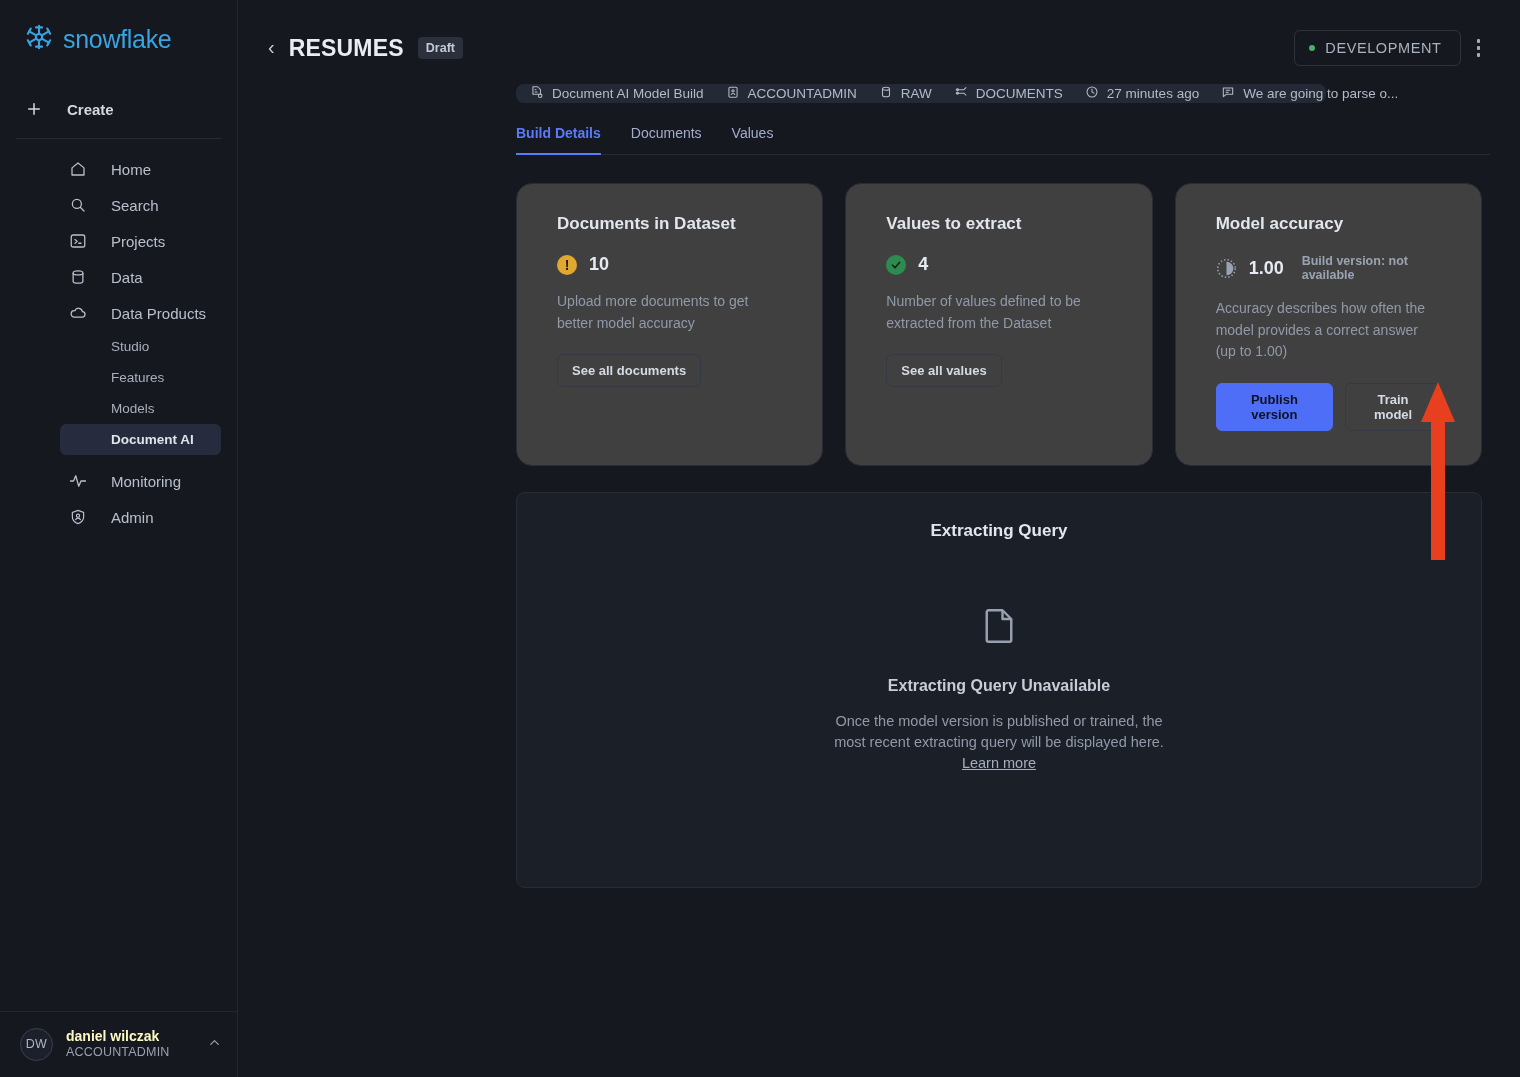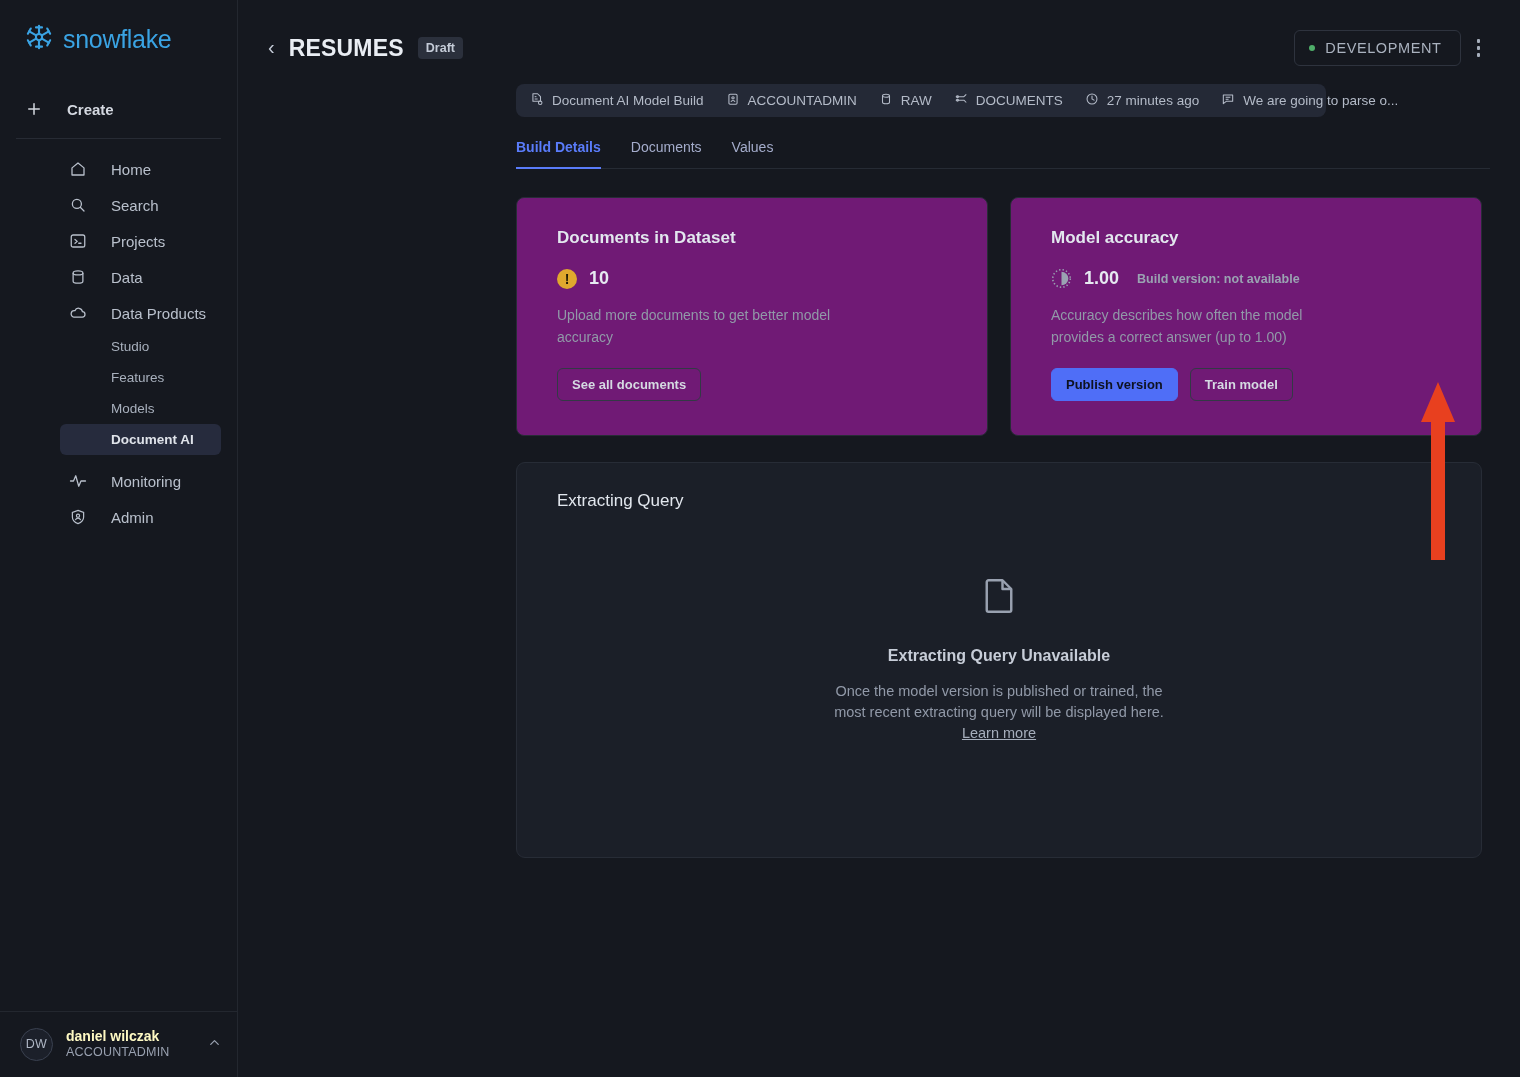--- a/index.html
+++ b/index.html
@@ -78,36 +78,36 @@
     border: 1px solid #2e333e; border-radius: 6px;
     padding: 9px 18px 9px 14px; cursor: pointer;
   }
   .env-dot { width: 6px; height: 6px; border-radius: 50%; background: #4fae6a; }
   .env-label { color: #aab2bf; font-size: 14.5px; letter-spacing: .6px; }
   .kebab { display: flex; flex-direction: column; gap: 3.5px; padding: 8px 10px; cursor: pointer; }
   .kebab i { width: 3.5px; height: 3.5px; background: #a6aebb; border-radius: 1px; display: block; }
 
   .meta-bar {
     margin: 18px 0 0 278px; display: inline-flex; align-items: center;
-    background: #242936; border-radius: 8px; padding: 8px 14px; gap: 22px;
+    background: #242936; border-radius: 8px; padding: 1px 14px; gap: 22px;
     max-width: 810px;
   }
   .meta-item { display: flex; align-items: center; gap: 8px; color: #b4bbc8; font-size: 13.5px; white-space: nowrap; }
   .meta-item svg { flex: 0 0 auto; }
 
   .tabs { margin: 22px 30px 0 278px; border-bottom: 1px solid #262b34; display: flex; gap: 30px; }
   .tab { padding: 0 0 13px 0; color: #a4accb; font-size: 14px; cursor: pointer; position: relative; }
   .tab.active { color: #5a7cfa; font-weight: 700; }
   .tab.active::after { content: ""; position: absolute; left: 0; right: 0; bottom: -1px; height: 2px; background: #5a7cfa; }
 
   
   .cards { display: flex; gap: 22px; margin: 28px 38px 0 278px; }
   .card {
-    flex: 1; background: #701a75; border: 1px solid #272c36;
-    border-radius: 8px; padding: 30px 40px 34px 40px; min-height: 214px;
+    flex: 1; background: #404040; border: 1px solid #272c36;
+    border-radius: 16px; padding: 30px 40px 34px 40px; min-height: 214px;
   }
   .card-title { color: #e2e7ee; font-size: 17px; font-weight: 700; margin-bottom: 20px; }
   .stat-row { display: flex; align-items: center; gap: 12px; margin-bottom: 16px; }
   .stat-num { color: #e6eaf1; font-size: 18px; font-weight: 700; }
   .build-ver { color: #9aa3b2; font-size: 12.5px; font-weight: 700; margin-left: 6px; }
   .card-desc { color: #9199a8; font-size: 14px; line-height: 1.55; margin-bottom: 20px; max-width: 300px; }
   .btn-row { display: flex; gap: 12px; }
   .btn {
     background: transparent; border: 1px solid #333945; color: #d5dae2;
     font-size: 13px; font-weight: 700; padding: 8px 14px; border-radius: 6px;
@@ -118,21 +118,21 @@
   .badge-ico { width: 20px; height: 20px; border-radius: 50%; display: flex; align-items: center; justify-content: center; flex: 0 0 20px; }
   .badge-warn { background: #e0a82e; color: #221a03; font-size: 14px; font-weight: 700; line-height: 1; }
   .badge-ok { background: #2e8b4f; }
 
   
   .eq-panel {
     margin: 26px 38px 0 278px; background: #1b1f28;
     border: 1px solid #272c36; border-radius: 9px;
     height: 396px; padding: 28px 40px; position: relative;
   }
-  .eq-title { color: #e2e7ee; font-size: 17px; font-weight: 400; }
+  .eq-title { color: #e2e7ee; font-size: 17px; font-weight: 700; text-align: center; }
   .eq-empty {
     position: absolute; left: 0; right: 0; top: 112px;
     display: flex; flex-direction: column; align-items: center;
   }
   .eq-head { color: #c7cdd8; font-size: 16px; font-weight: 700; margin-top: 26px; }
   .eq-text { color: #9199a8; font-size: 14.5px; line-height: 1.45; text-align: center; margin-top: 16px; max-width: 360px; }
   .eq-link { color: #a6aebc; font-size: 14.5px; text-decoration: underline; cursor: pointer; margin-top: 2px; display: inline-block; }
 
   
   .arrow-annot { position: absolute; left: 1183px; top: 382px; width: 34px; height: 178px; pointer-events: none; }
@@ -363,20 +363,35 @@
         <div class="stat-row">
           <span class="badge-ico badge-warn">!</span>
           <span class="stat-num">10</span>
         </div>
         <div class="card-desc">Upload more documents to get better model accuracy</div>
         <div class="btn-row">
           <button class="btn">See all documents</button>
         </div>
       </div>
 
+      <div class="card">
+        <div class="card-title">Values to extract</div>
+        <div class="stat-row">
+          <span class="badge-ico badge-ok">
+            <svg width="12" height="12" viewBox="0 0 24 24" fill="none" stroke="#0f2616" stroke-width="3.4" stroke-linecap="round" stroke-linejoin="round">
+              <polyline points="5,12.5 10,17.5 19,7"></polyline>
+            </svg>
+          </span>
+          <span class="stat-num">4</span>
+        </div>
+        <div class="card-desc">Number of values defined to be extracted from the Dataset</div>
+        <div class="btn-row">
+          <button class="btn">See all values</button>
+        </div>
+      </div>
 
       <div class="card">
         <div class="card-title">Model accuracy</div>
         <div class="stat-row">
           <span style="display:flex;align-items:center;">
             <svg width="21" height="21" viewBox="0 0 24 24">
               <circle cx="12" cy="12" r="10" fill="none" stroke="#9aa3b2" stroke-width="1.8" stroke-dasharray="1.6 2.4"></circle>
               <path d="M12 4.2a7.8 7.8 0 0 1 0 15.6z" fill="#9aa3b2"></path>
             </svg>
           </span>

